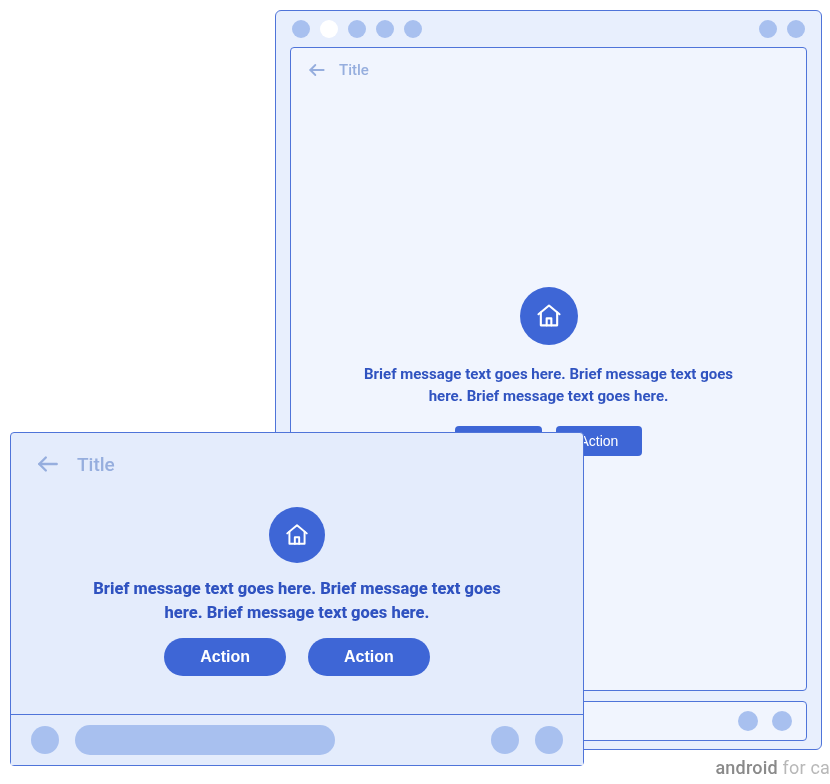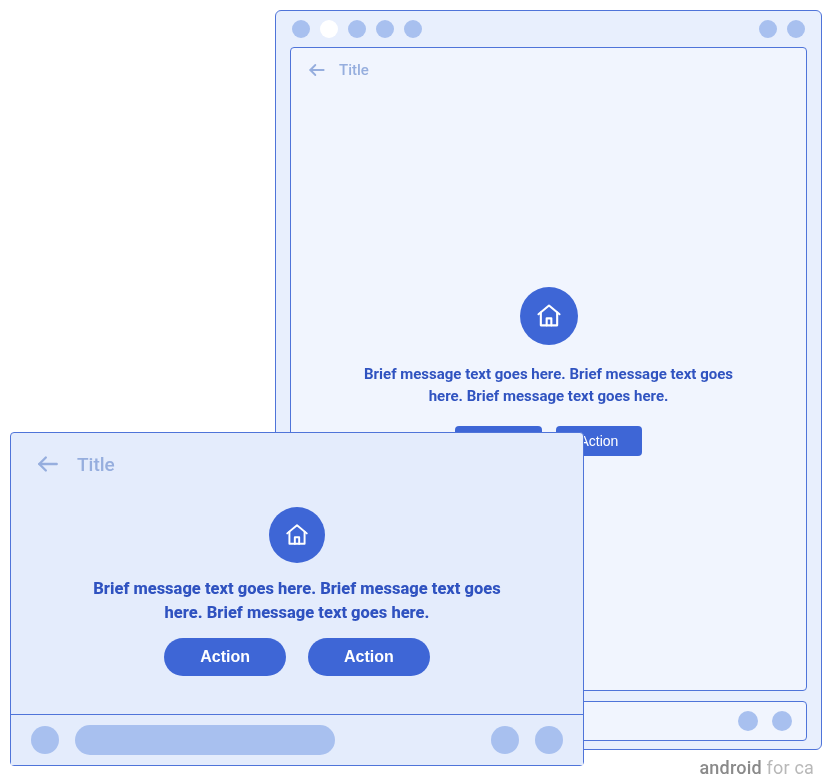--- a/index.html
+++ b/index.html
@@ -186,21 +186,21 @@
   .pill {
     width: 260px; height: 30px;
     border-radius: 999px;
     background: #a8c0ef;
   }
   .front-nav .spacer { flex: 1; }
 
   
   .watermark {
     position: absolute;
-    right: 16px;
+    right: 0;
     bottom: 6px;
     color: #b8b8b8;
     font-size: 18px;
     letter-spacing: 0.2px;
     font-weight: 400;
     white-space: nowrap;
   }
   .watermark .strong { color: #8a8a8a; font-weight: 500; }
 </style>
 </head>

